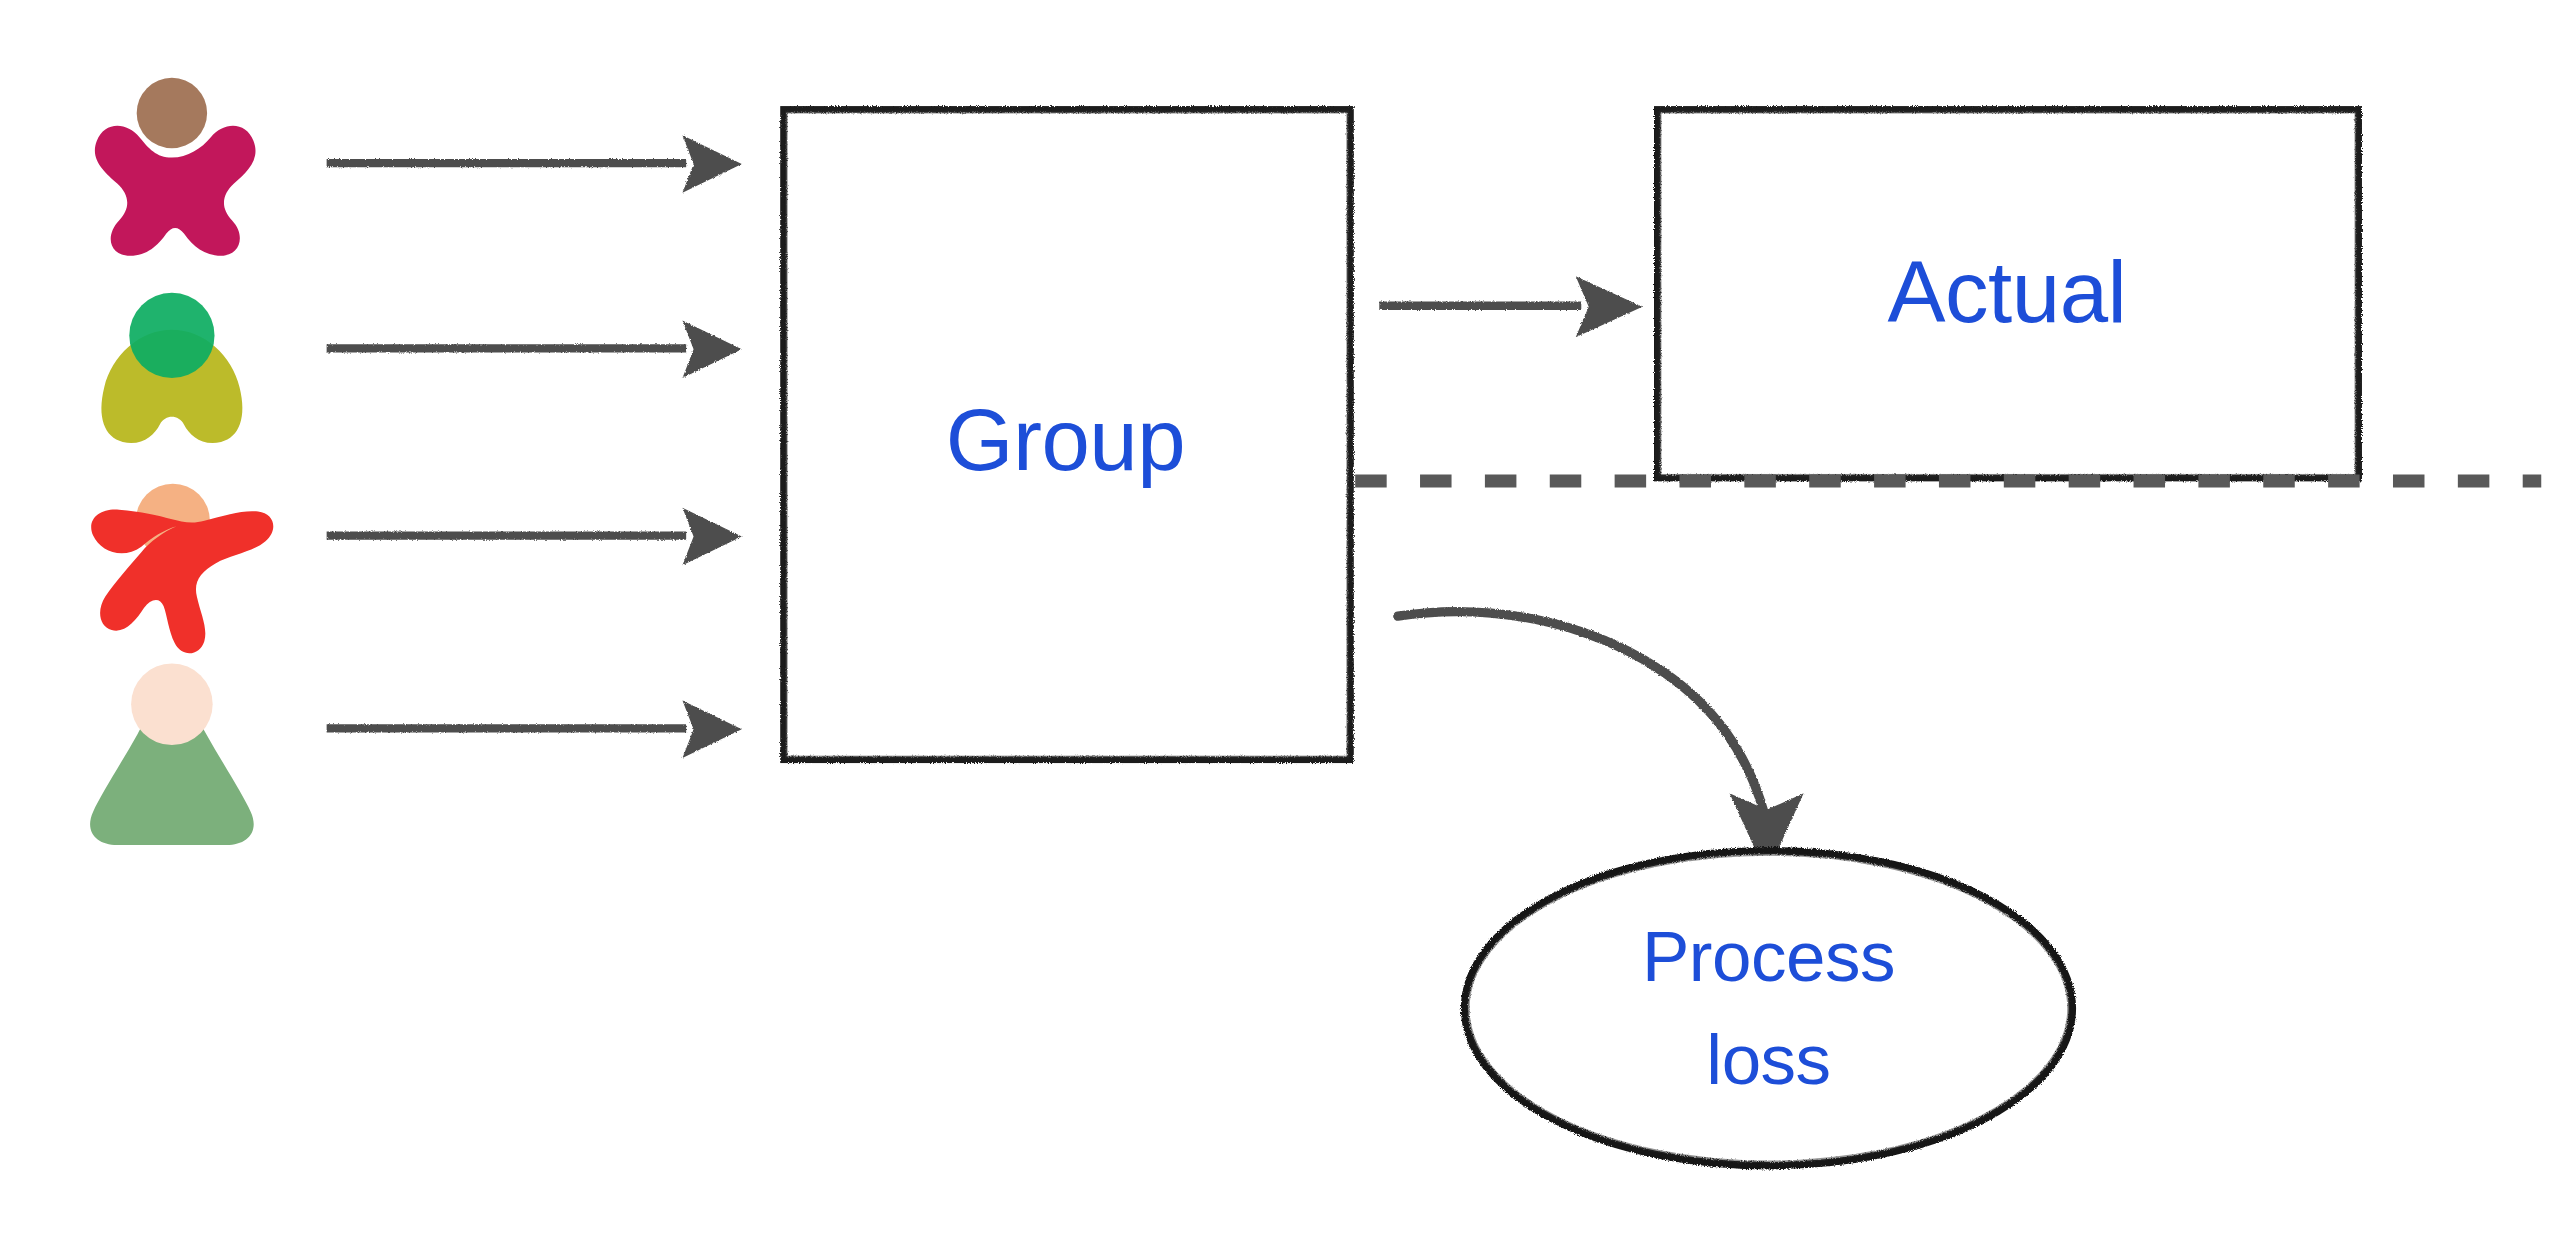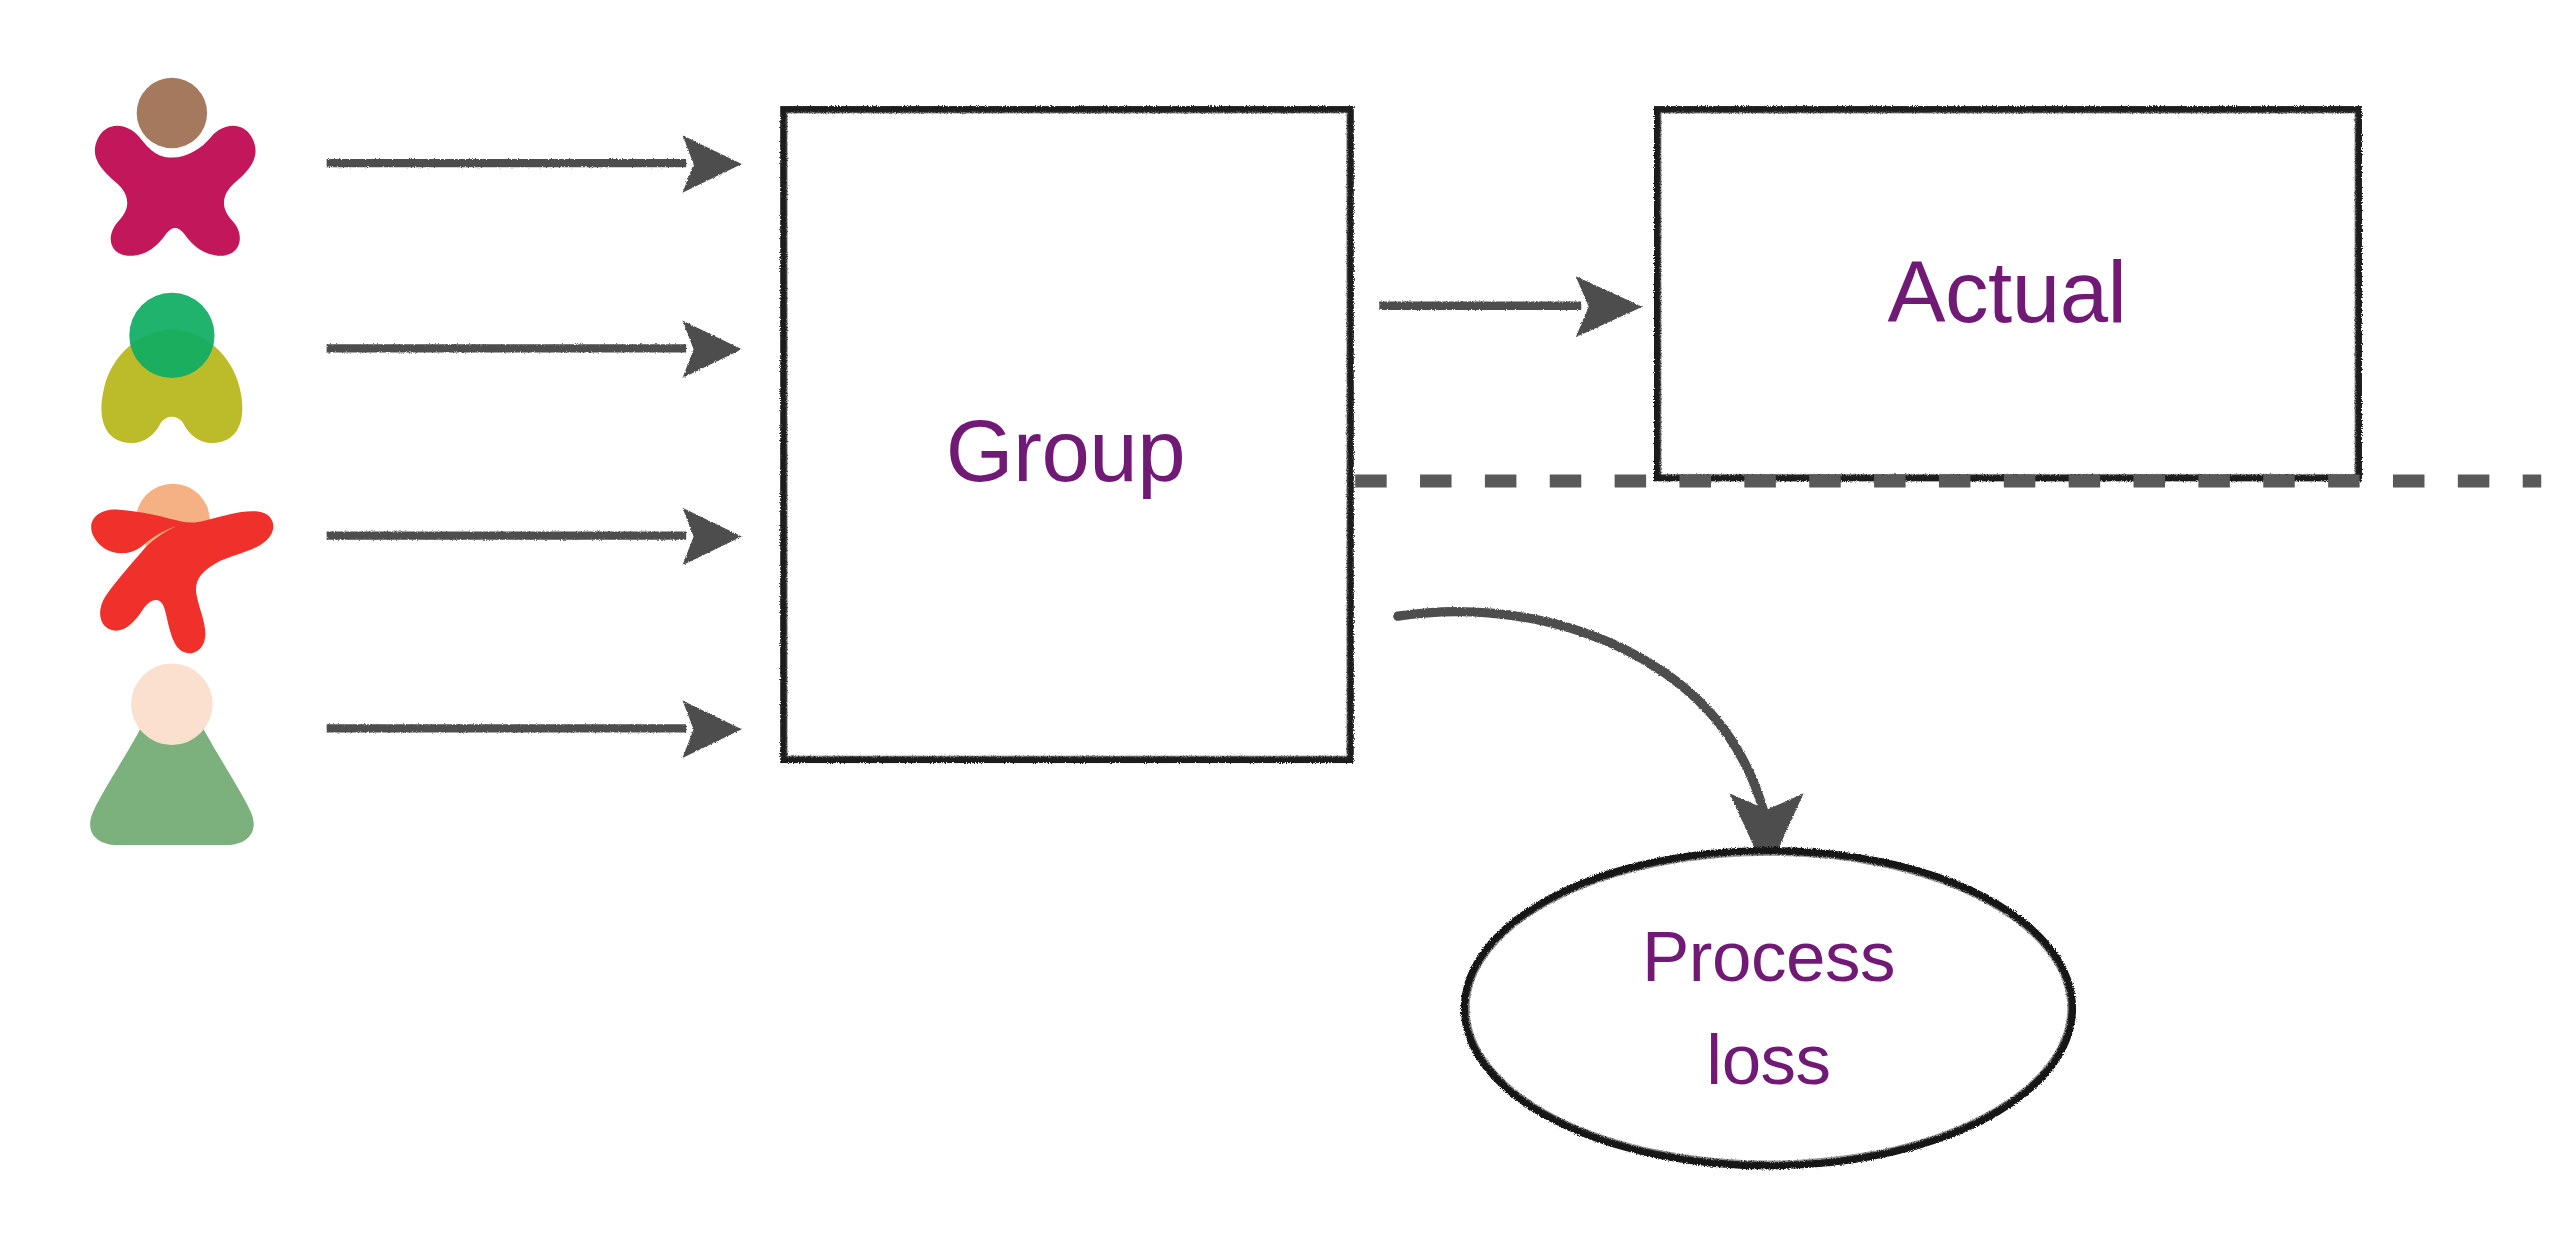--- a/index.html
+++ b/index.html
@@ -27,31 +27,31 @@
     width: 2576px;
     height: 1250px;
   }
   .node-label {
     position: absolute;
     display: flex;
     flex-direction: column;
     align-items: center;
     justify-content: center;
     text-align: center;
-    color: #701a75;
+    color: #1d4ed8;
     font-family: "Liberation Sans", "DejaVu Sans", sans-serif;
     font-weight: 400;
     line-height: 1.18;
     letter-spacing: -0.5px;
     pointer-events: none;
     white-space: nowrap;
   }
   #label-group-potential {
     left: 783px;
-    top: 124px;
+    top: 113px;
     width: 565px;
     height: 654px;
     font-size: 87px;
   }
   #label-actual-productivity {
     left: 1655px;
     top: 107px;
     width: 704px;
     height: 371px;
     font-size: 87px;

